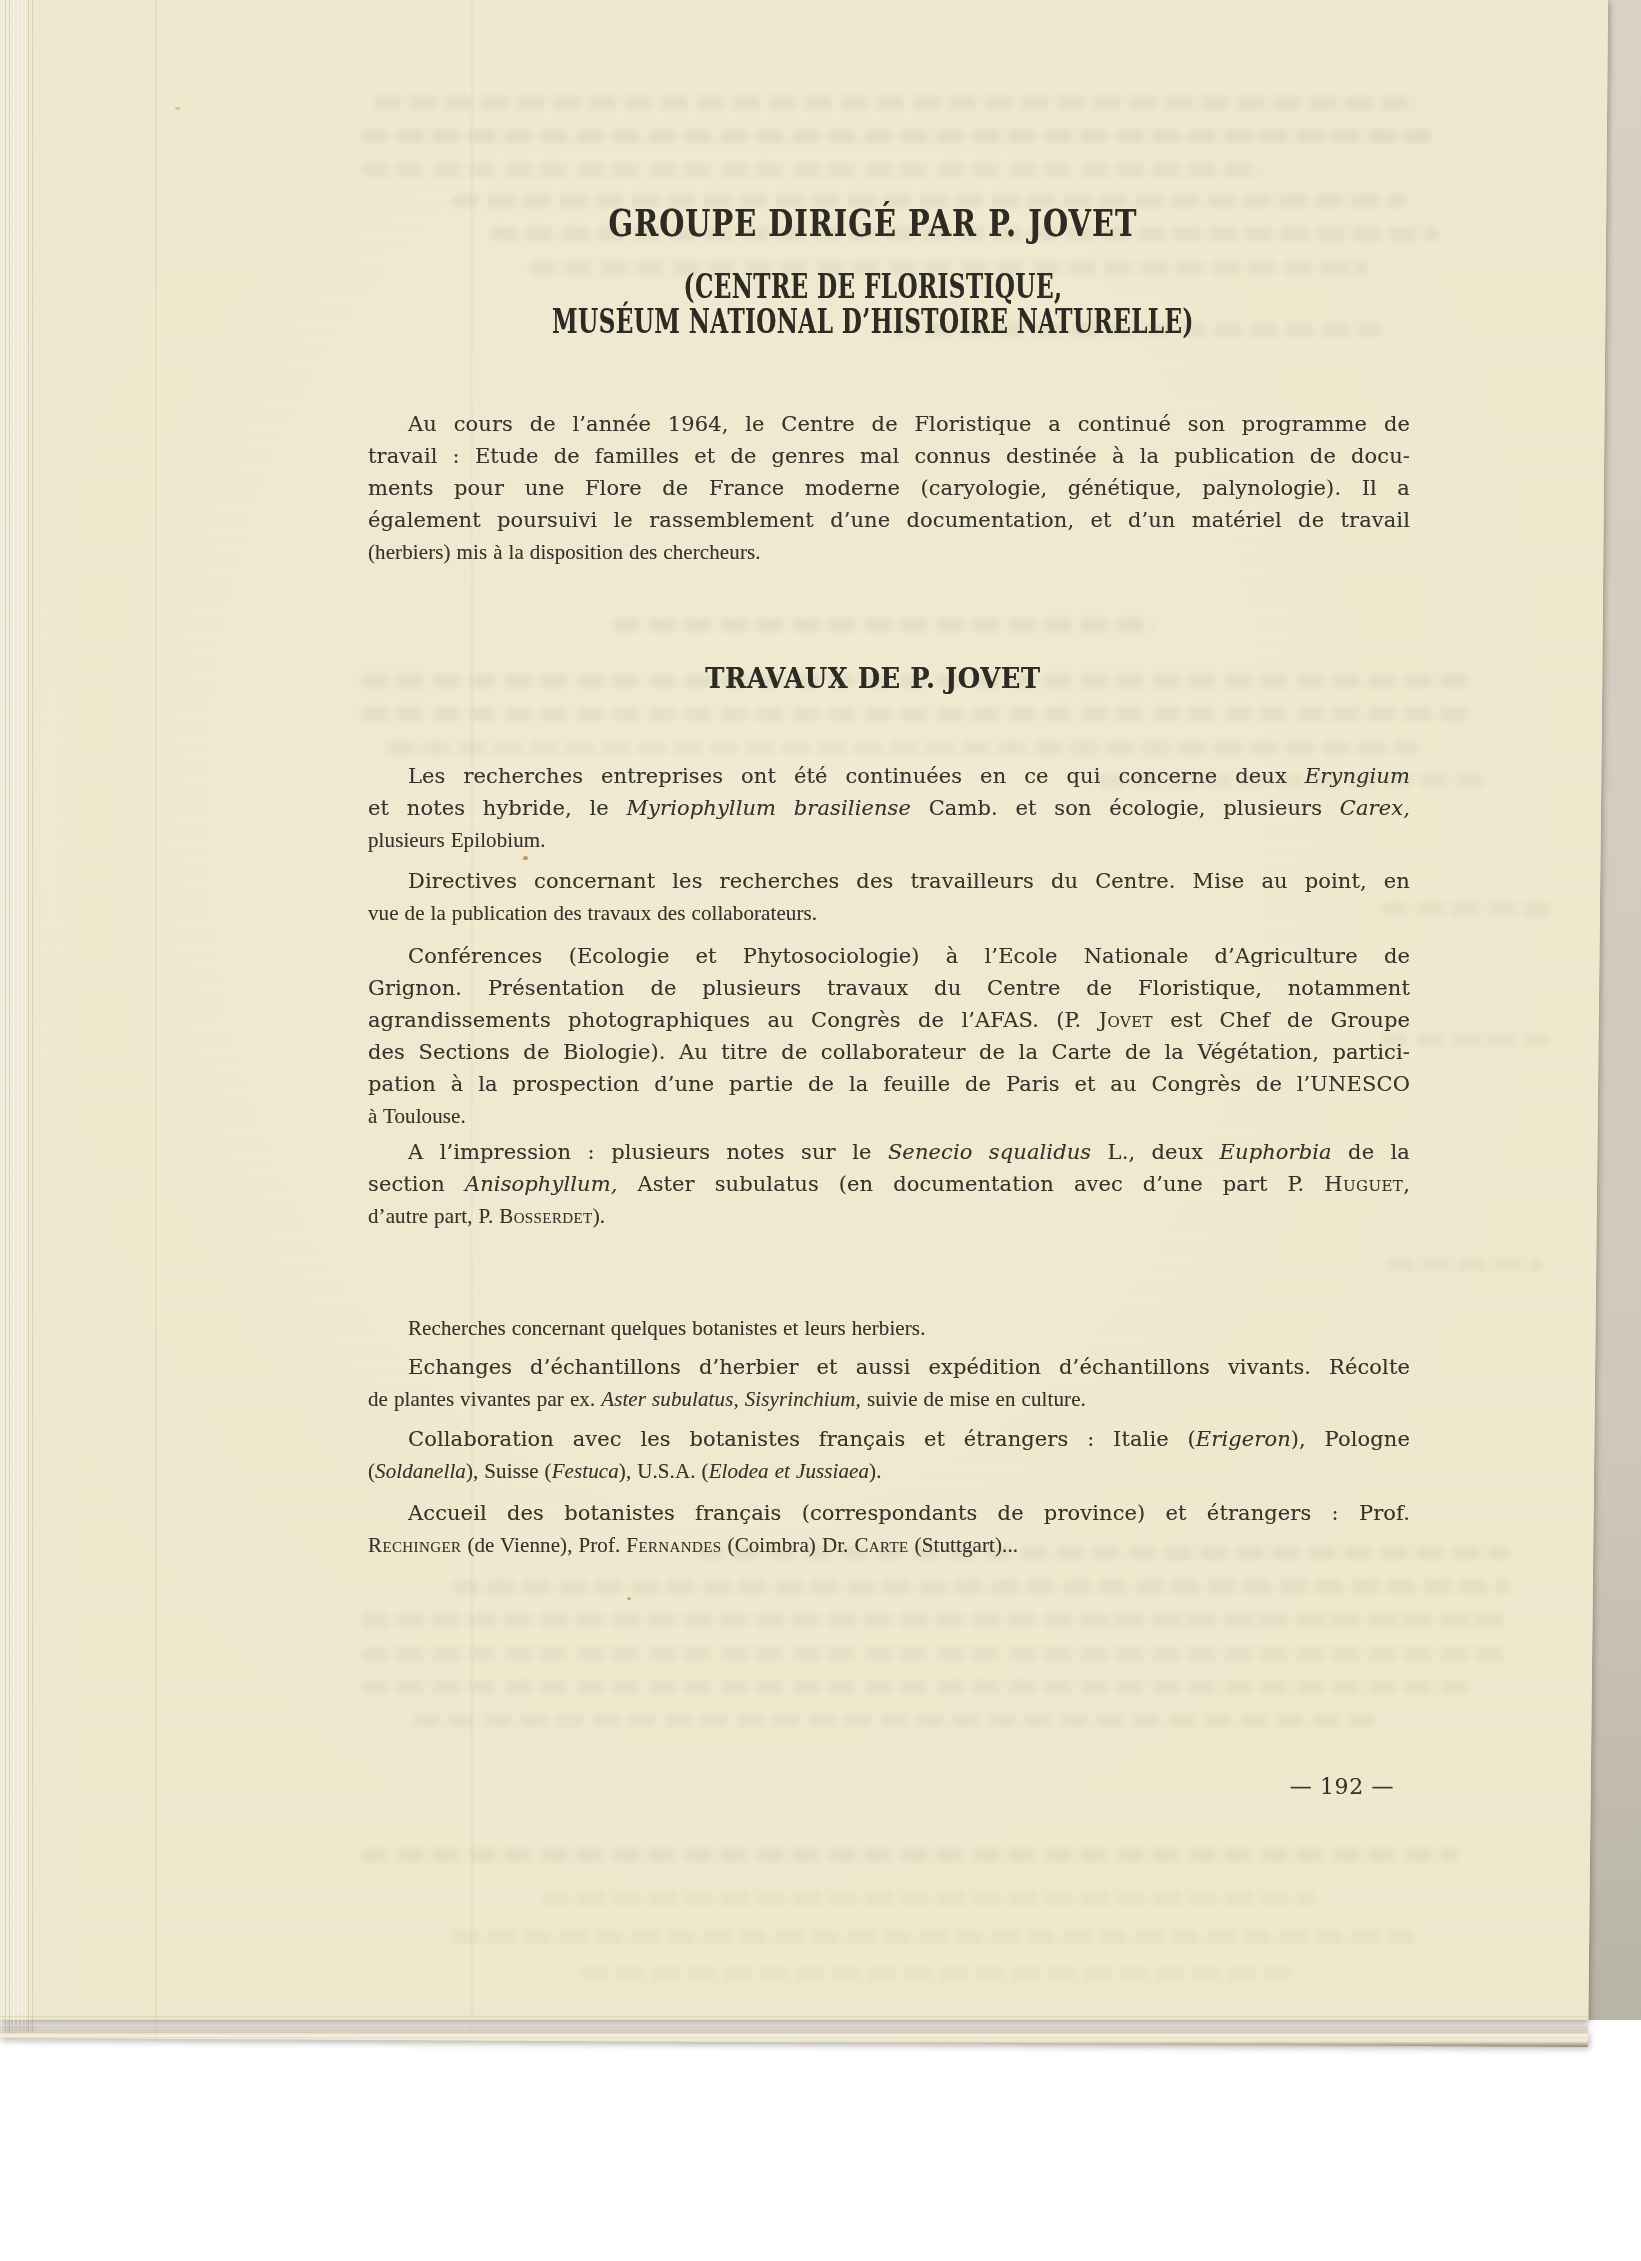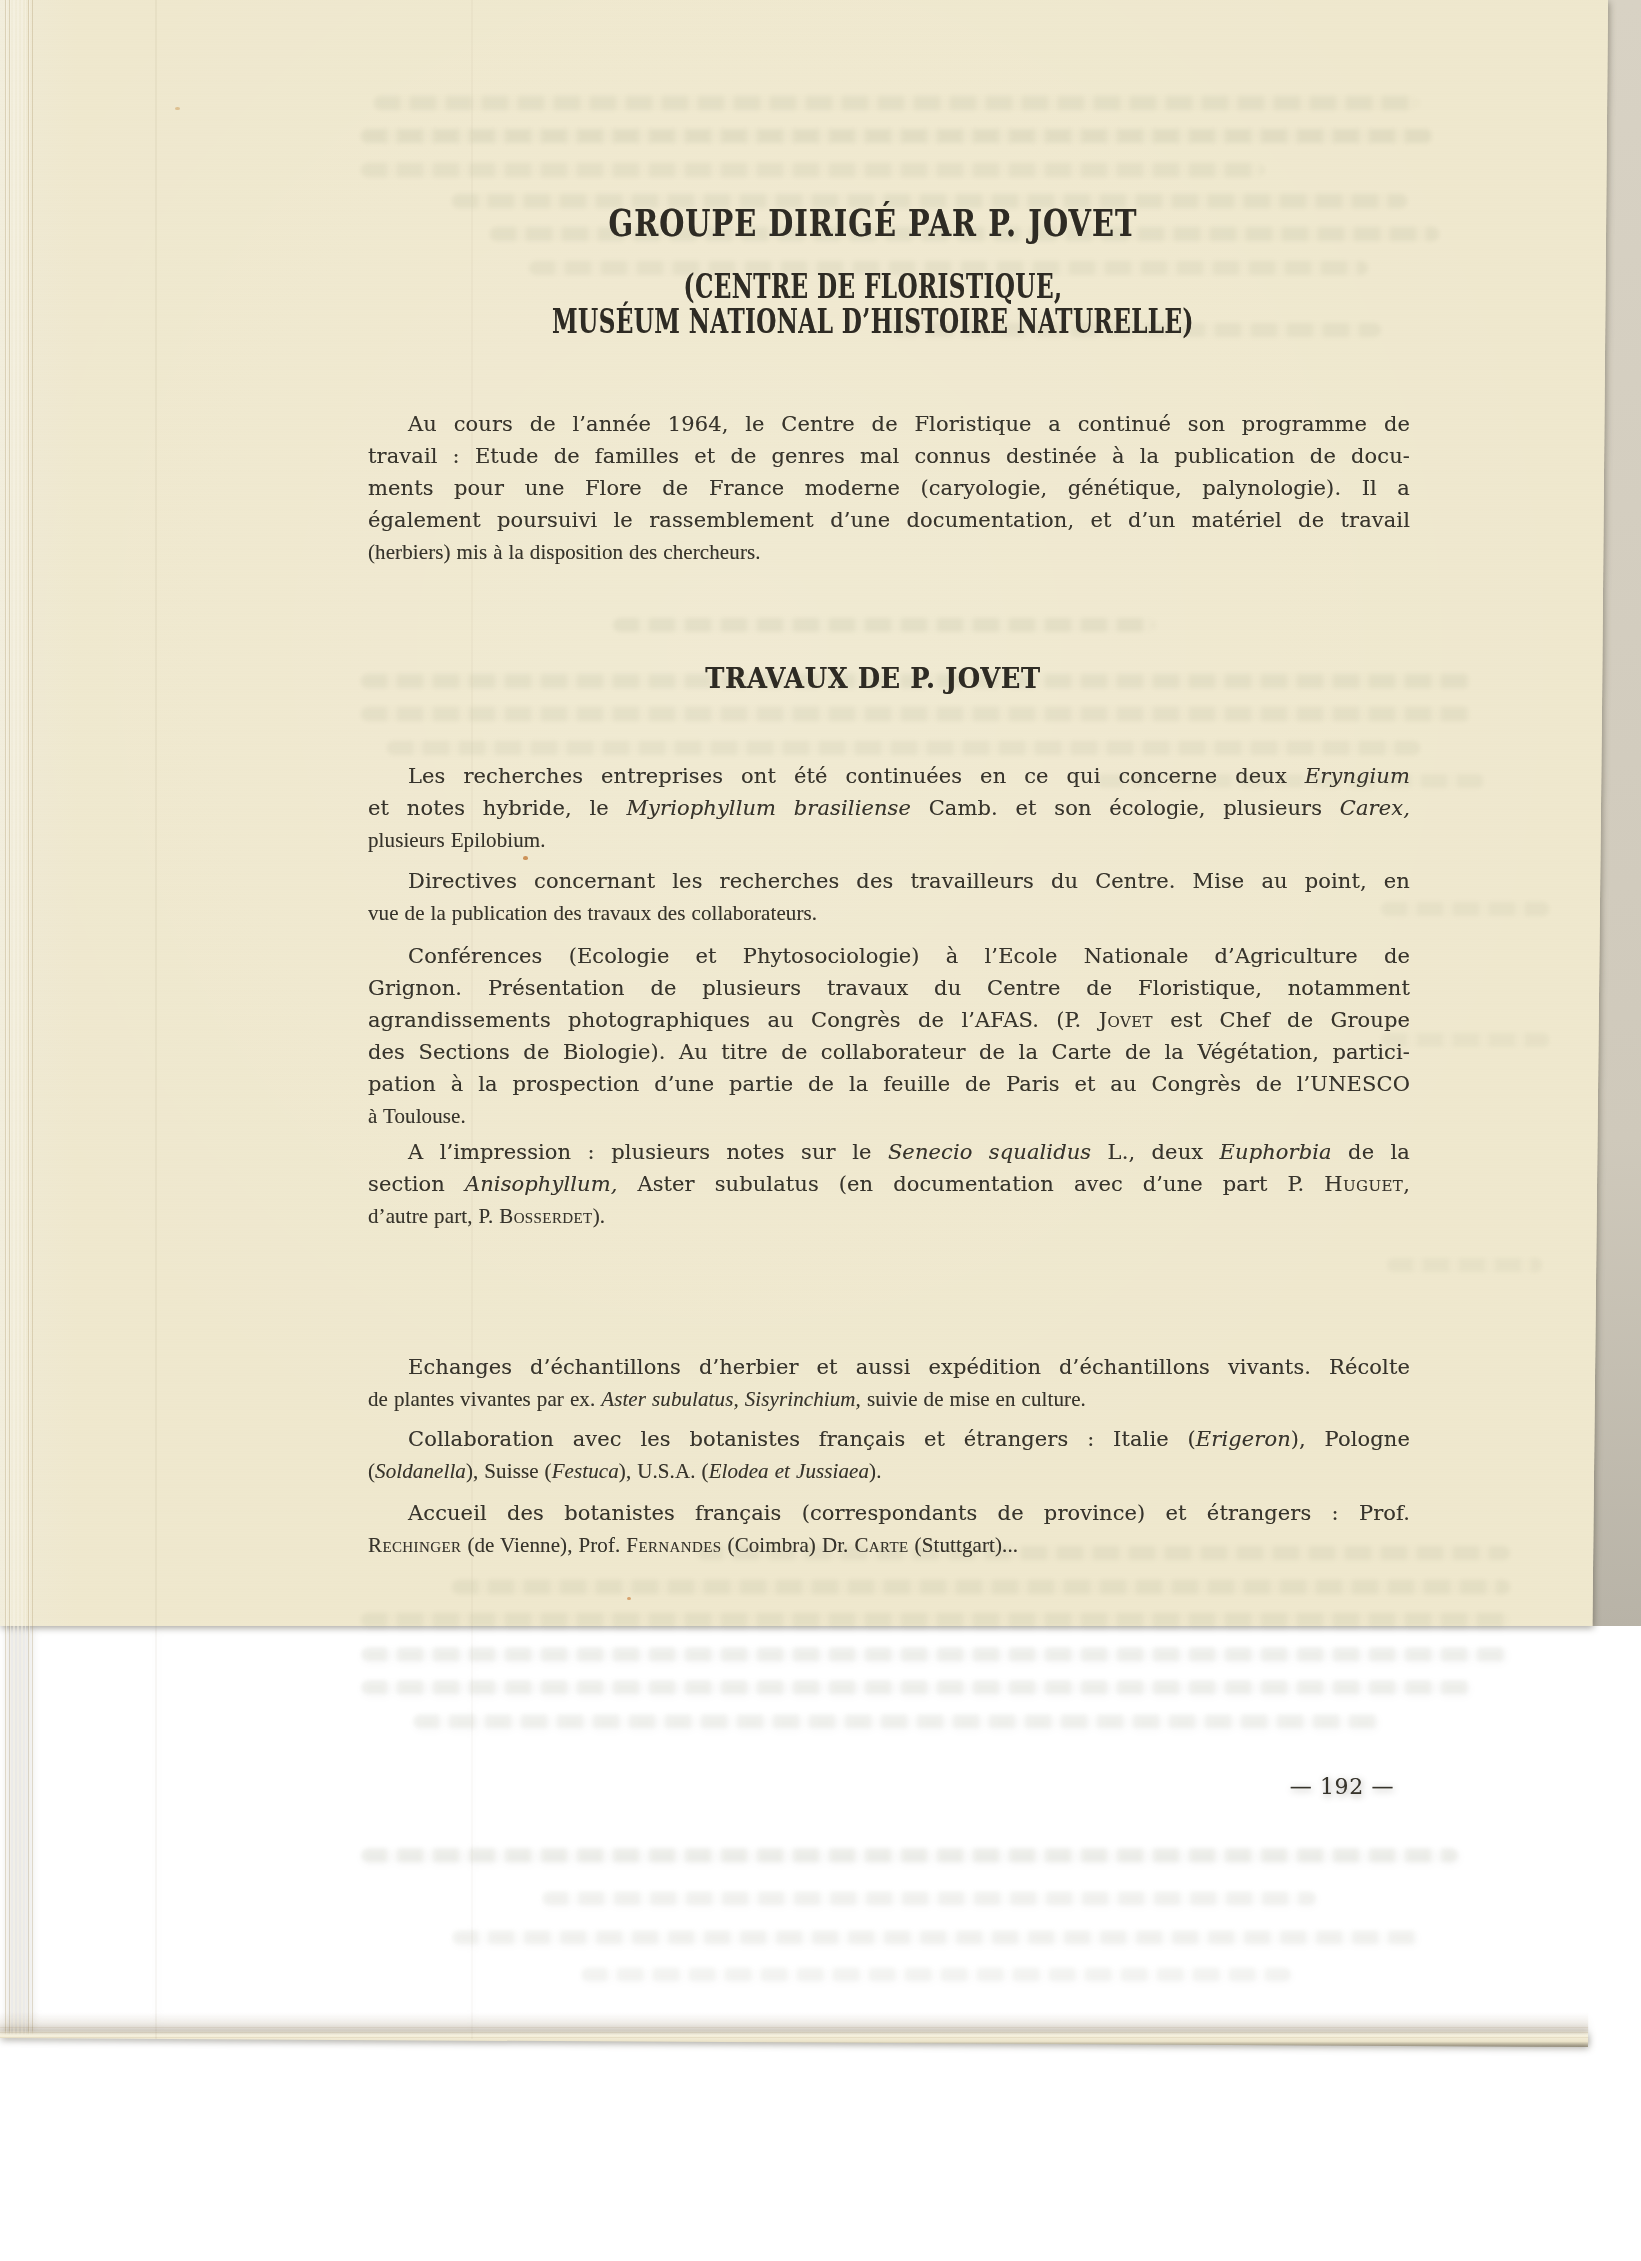--- a/index.html
+++ b/index.html
@@ -1,21 +1,21 @@
 <!DOCTYPE html>
 <html lang="fr" style="--paper: #efe8ce; --ink: #37342c;font-size:10.3px"><head>
 <meta charset="utf-8">
 <style>
   :root{
     --paper:#efe8ce;
     --ink:#37342c;
   }
   *{margin:0;padding:0;box-sizing:border-box;}
   body{width:1642px;height:2261px;overflow:hidden;font-family:"DejaVu Serif","Liberation Serif",serif;}
-  .scene{position:relative;width:1642px;height:1626px;
+  .scene{position:relative;width:1642px;height:2020px;
     background:linear-gradient(180deg,#d8d2c4 0%,#cfc9bb 70%,#b8b3a7 100%);}
   .bg-bottom{position:absolute;left:0;top:2023px;right:0;bottom:0;
     background:linear-gradient(90deg,#dedddb 0%,#cbcbc8 45%,#9fa09c 100%);}
   .paper-wrap{position:absolute;inset:0;filter:drop-shadow(1.9px 2.6px 3.9px rgba(60,55,40,.45));}
   .paper{position:absolute;inset:0;background:
     radial-gradient(ellipse at 45% 40%, rgba(255,255,255,.10), rgba(0,0,0,0) 70%),
     linear-gradient(90deg,#f2eedd 0px,#efe9d2 35px,var(--paper) 77px),
     var(--paper);
     clip-path:polygon(0 0, 1608px 0, 1602px 710px, 1588px 2047px, 0 2038px);}
   .texture{position:absolute;inset:0;opacity:.5;background:
@@ -127,20 +127,23 @@
             <div class="tline"><span>agrandissements photographiques au Congrès de l’AFAS. (P. </span><span class="sc">Jovet</span><span> est Chef de Groupe</span></div>
             <div class="tline"><span>des Sections de Biologie). Au titre de collaborateur de la Carte de la Végétation, partici-</span></div>
             <div class="tline"><span>pation à la prospection d’une partie de la feuille de Paris et au Congrès de l’UNESCO</span></div>
             <div class="tline tlast"><span>à Toulouse.</span></div>
           </div>
         <div class="para" style="top:1136px">
             <div class="tline tindent"><span>A l’impression : plusieurs notes sur le </span><span class="it">Senecio squalidus</span><span> L., deux </span><span class="it">Euphorbia</span><span> de la</span></div>
             <div class="tline"><span>section </span><span class="it">Anisophyllum,</span><span> Aster subulatus (en documentation avec d’une part P. </span><span class="sc">Huguet</span><span>,</span></div>
             <div class="tline tlast"><span>d’autre part, P. </span><span class="sc">Bosserdet</span><span>).</span></div>
           </div>
+        <div class="para" style="top:1312px">
+            <div class="tline tlast tindent"><span>Recherches concernant quelques botanistes et leurs herbiers.</span></div>
+          </div>
         <div class="para" style="top:1351px">
             <div class="tline tindent"><span>Echanges d’échantillons d’herbier et aussi expédition d’échantillons vivants. Récolte</span></div>
             <div class="tline tlast"><span>de plantes vivantes par ex. </span><span class="it">Aster subulatus, Sisyrinchium,</span><span> suivie de mise en culture.</span></div>
           </div>
         <div class="para" style="top:1423px">
             <div class="tline tindent"><span>Collaboration avec les botanistes français et étrangers : Italie (</span><span class="it">Erigeron</span><span>), Pologne</span></div>
             <div class="tline tlast"><span>(</span><span class="it">Soldanella</span><span>), Suisse (</span><span class="it">Festuca</span><span>), U.S.A. (</span><span class="it">Elodea et Jussiaea</span><span>).</span></div>
           </div>
         <div class="para" style="top:1497px">
             <div class="tline tindent"><span>Accueil des botanistes français (correspondants de province) et étrangers : Prof.</span></div>

